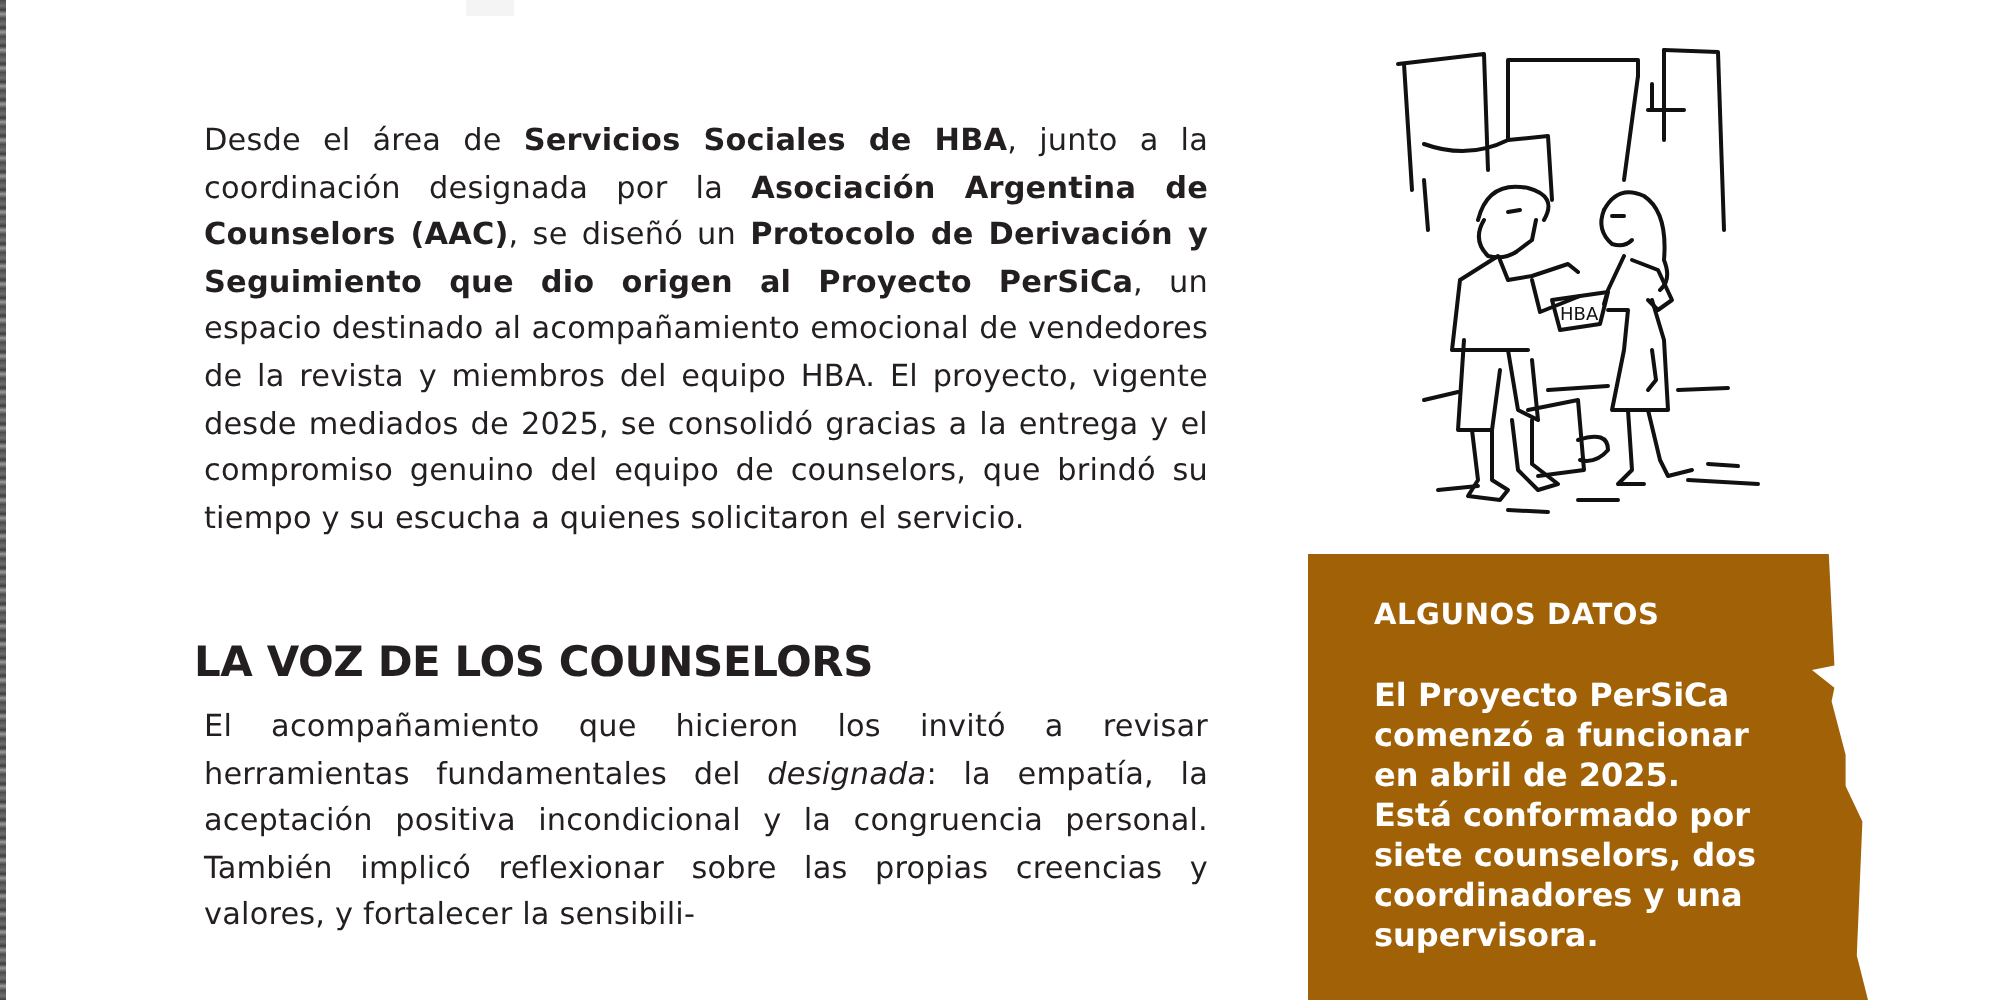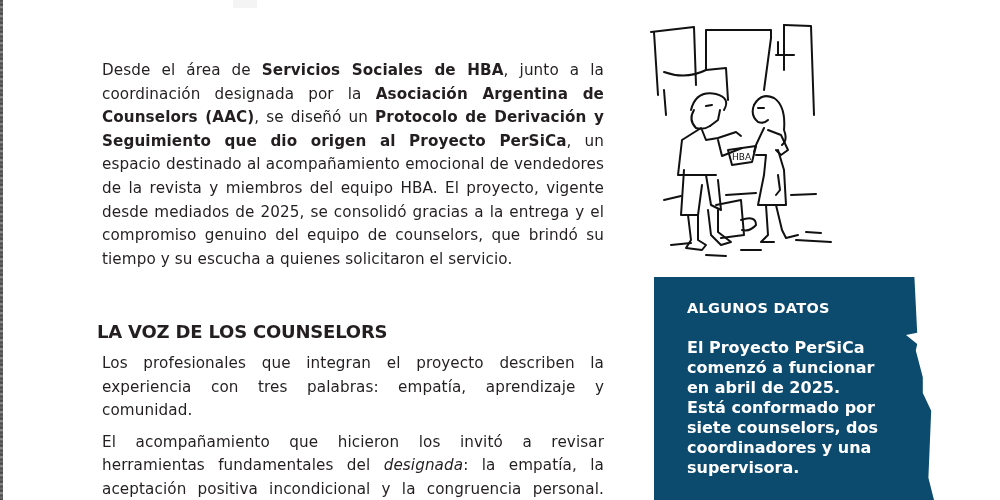--- a/index.html
+++ b/index.html
@@ -42,45 +42,45 @@
       font-weight: bold;
     }
     .main-col i {
       font-style: italic;
     }
     .p-intro {
       margin-bottom: 0;
     }
     .section-heading {
       font-weight: bold;
-      font-size: 18px;
+      font-size: 21px;
       letter-spacing: -0.2px;
       margin: 49px 0 0 0 !important;
       line-height: 23.6px;
     }
     .p-voz {
       margin-top: 8px !important;
     }
     .p-acomp {
       margin-top: 8px !important;
     }
     .illustration {
       position: absolute;
-      left: 646px;
+      left: 694px;
       top: 10px;
       width: 230px;
       height: 250px;
     }
     .datos-box {
       position: absolute;
       left: 654px;
       top: 277px;
       width: 280px;
       height: 223px;
-      background: #0c4a6e;
+      background: #a16207;
       clip-path: polygon(0 0, 93% 0, 94% 25%, 90% 26%, 94% 30%, 93.5% 33%, 96% 45%, 96% 52%, 99% 60%, 98% 90%, 100% 100%, 0 100%);
     }
     .datos-inner {
       position: absolute;
       left: 33px;
       top: 21px;
       width: 200px;
       color: #ffffff;
       font-weight: bold;
     }
@@ -109,21 +109,20 @@
 <body>
 
 <div class="left-edge"></div>
 <div class="top-smudge"></div>
 
 <div class="main-col">
   <p class="p-intro"><span>Desde el área de </span><b>Servicios Sociales de HBA</b><span>, junto a la coordinación designada por la </span><b>Asociación Argentina de Counselors (AAC)</b><span>, se diseñó un </span><b>Protocolo de Derivación y Seguimiento que dio origen al Proyecto PerSiCa</b><span>, un espacio destinado al acompañamiento emocional de vendedores de la revista y miembros del equipo HBA. El proyecto, vigente desde mediados de 2025, se consolidó gracias a la entrega y el compromiso genuino del equipo de counselors, que brindó su tiempo y su escucha a quienes solicitaron el servicio.</span></p>
 
   <p class="section-heading">LA VOZ DE LOS COUNSELORS</p>
 
-  <p class="p-voz">Los profesionales que integran el proyecto describen la experiencia con tres palabras: empatía, aprendizaje y comunidad.</p>
 
   <p class="p-acomp"><span>El acompañamiento que hicieron los invitó a revisar herramientas fundamentales del </span><i>designada</i><span>: la empatía, la aceptación positiva incondicional y la congruencia personal. También implicó reflexionar sobre las propias creencias y valores, y fortalecer la sensibili-</span></p>
 </div>
 
 <div class="illustration">
   <svg width="230" height="250" viewBox="0 0 230 250" fill="none" stroke="#111" stroke-width="2" stroke-linecap="round" stroke-linejoin="round">
 
     <path d="M5 22 L48 17 L50 75"></path>
     <path d="M8 22 L12 85"></path>
     <path d="M18 80 L20 105"></path>

